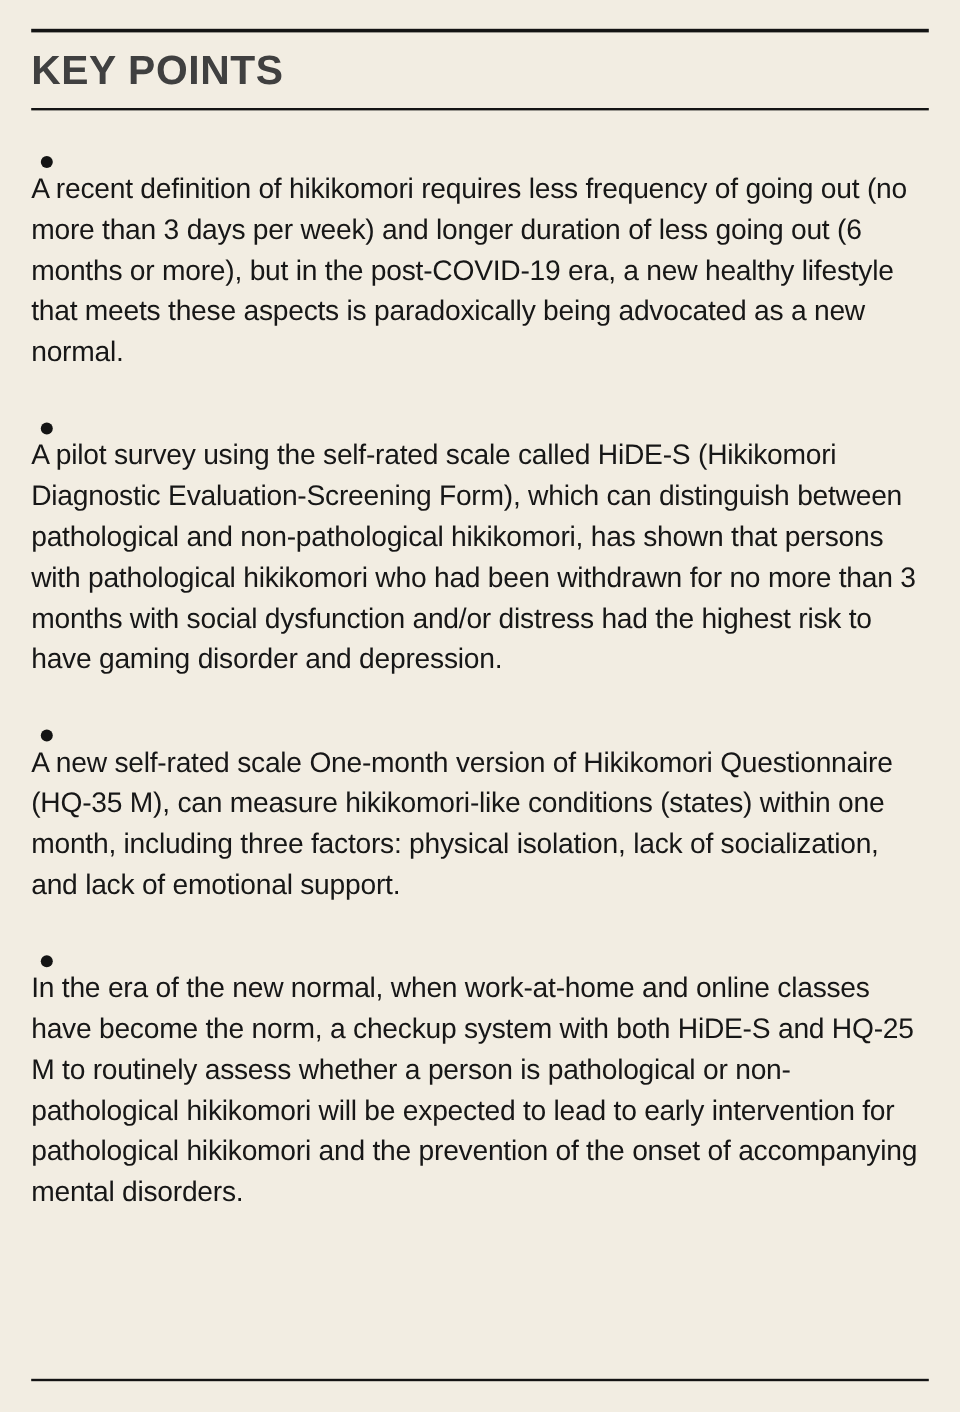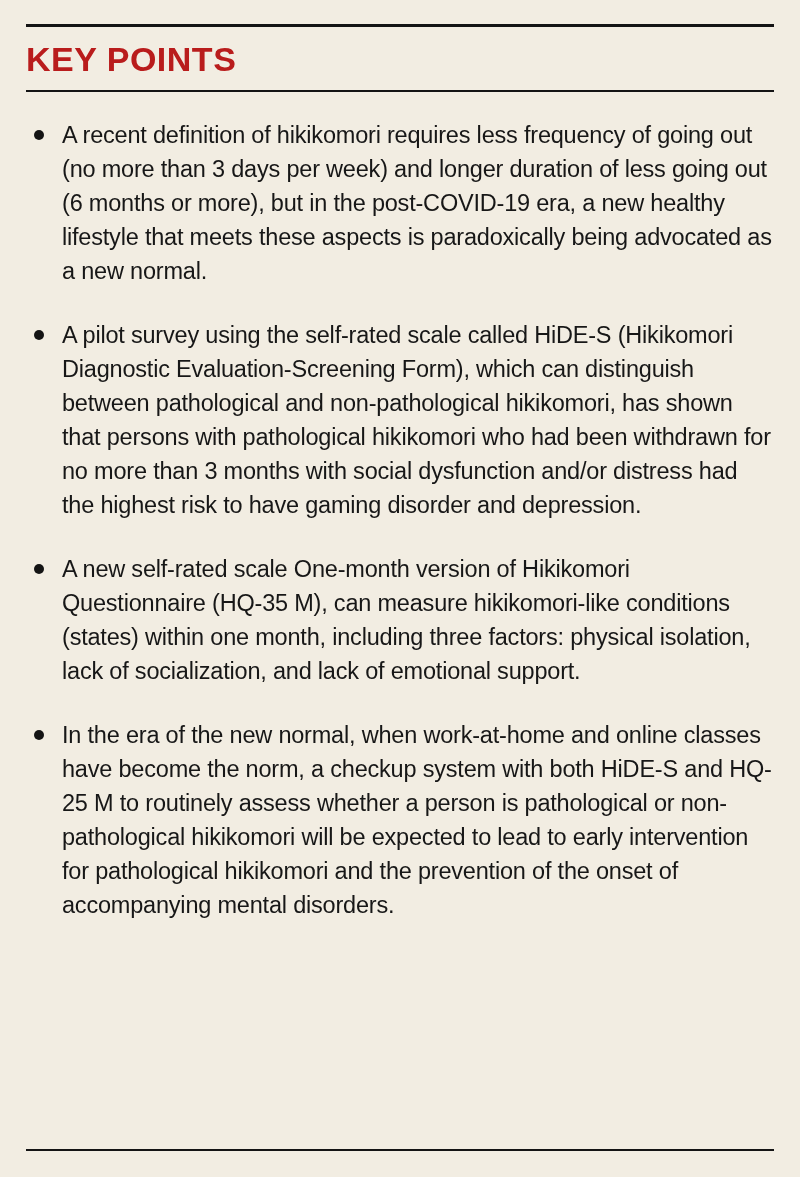--- a/index.html
+++ b/index.html
@@ -33,32 +33,33 @@
     border-top: 2px solid #141414;
     margin: 0;
   }
   .panel-title {
     font-size: 34px;
     font-weight: 700;
     letter-spacing: 0.5px;
     line-height: 1;
     margin: 0;
     padding: 15px 0 14px 0;
-    color: #b91c1c;
+    color: #404040;
   }
   .bullet-list {
     list-style: none;
     margin: 0;
     padding: 26px 0 0 0;
     flex: 1 1 auto;
   }
   .bullet-item {
     display: flex;
     align-items: flex-start;
     margin: 0 0 30px 0;
+    flex-direction: column;
   }
   .bullet-dot {
     flex: 0 0 auto;
     width: 10px;
     height: 10px;
     border-radius: 50%;
     background: #141414;
     margin: 12px 18px 0 8px;
   }
   .bullet-text {

